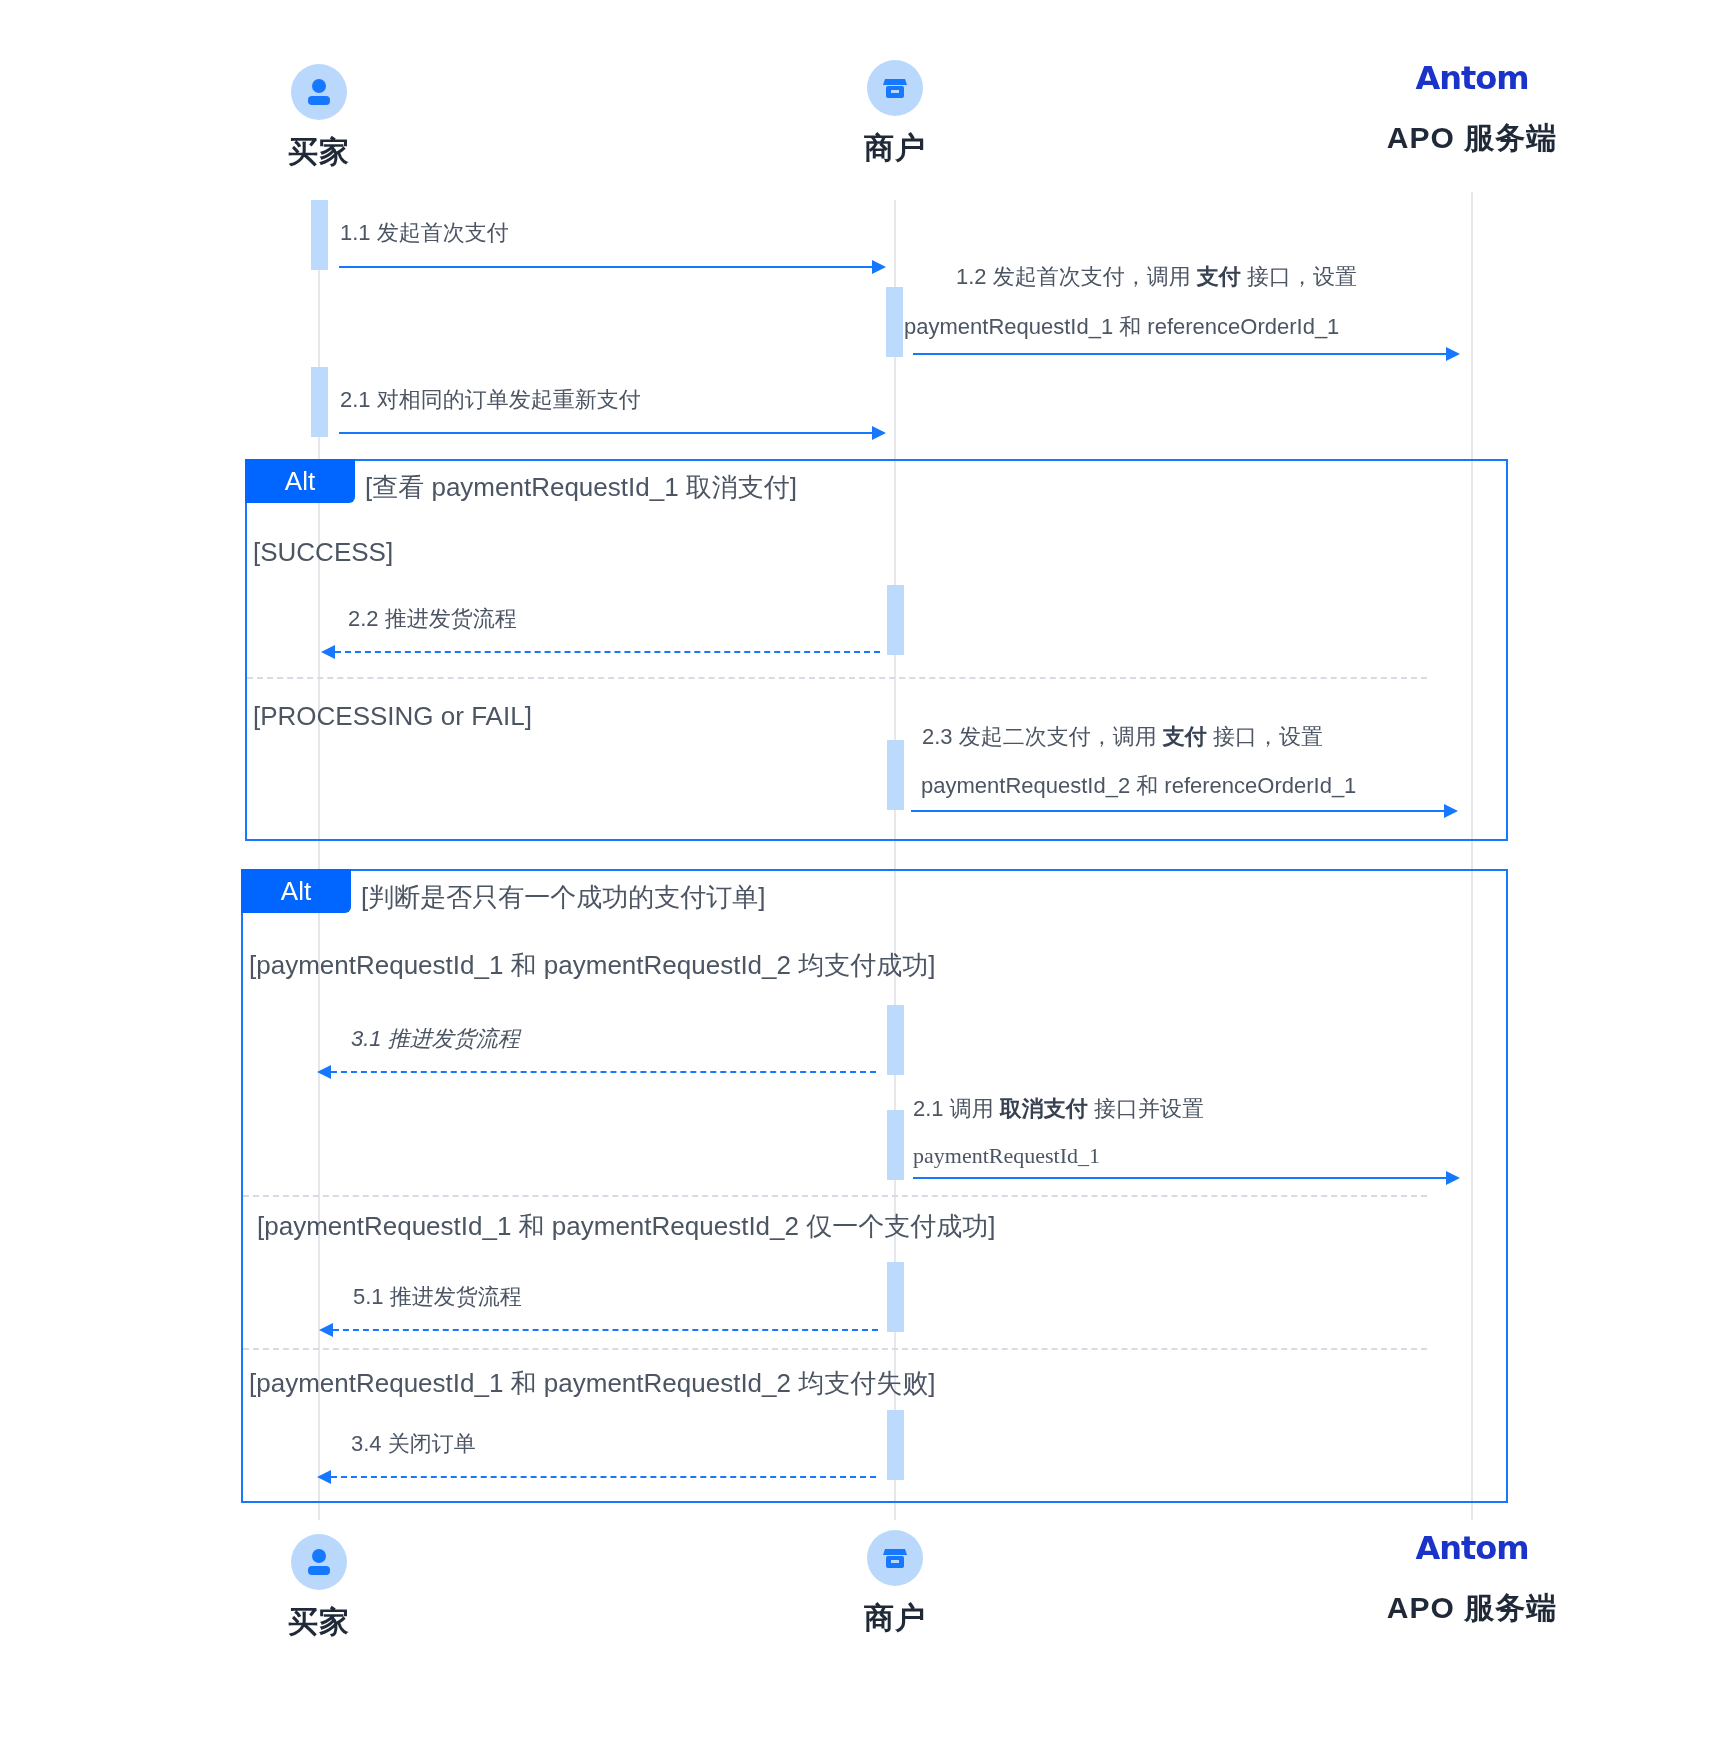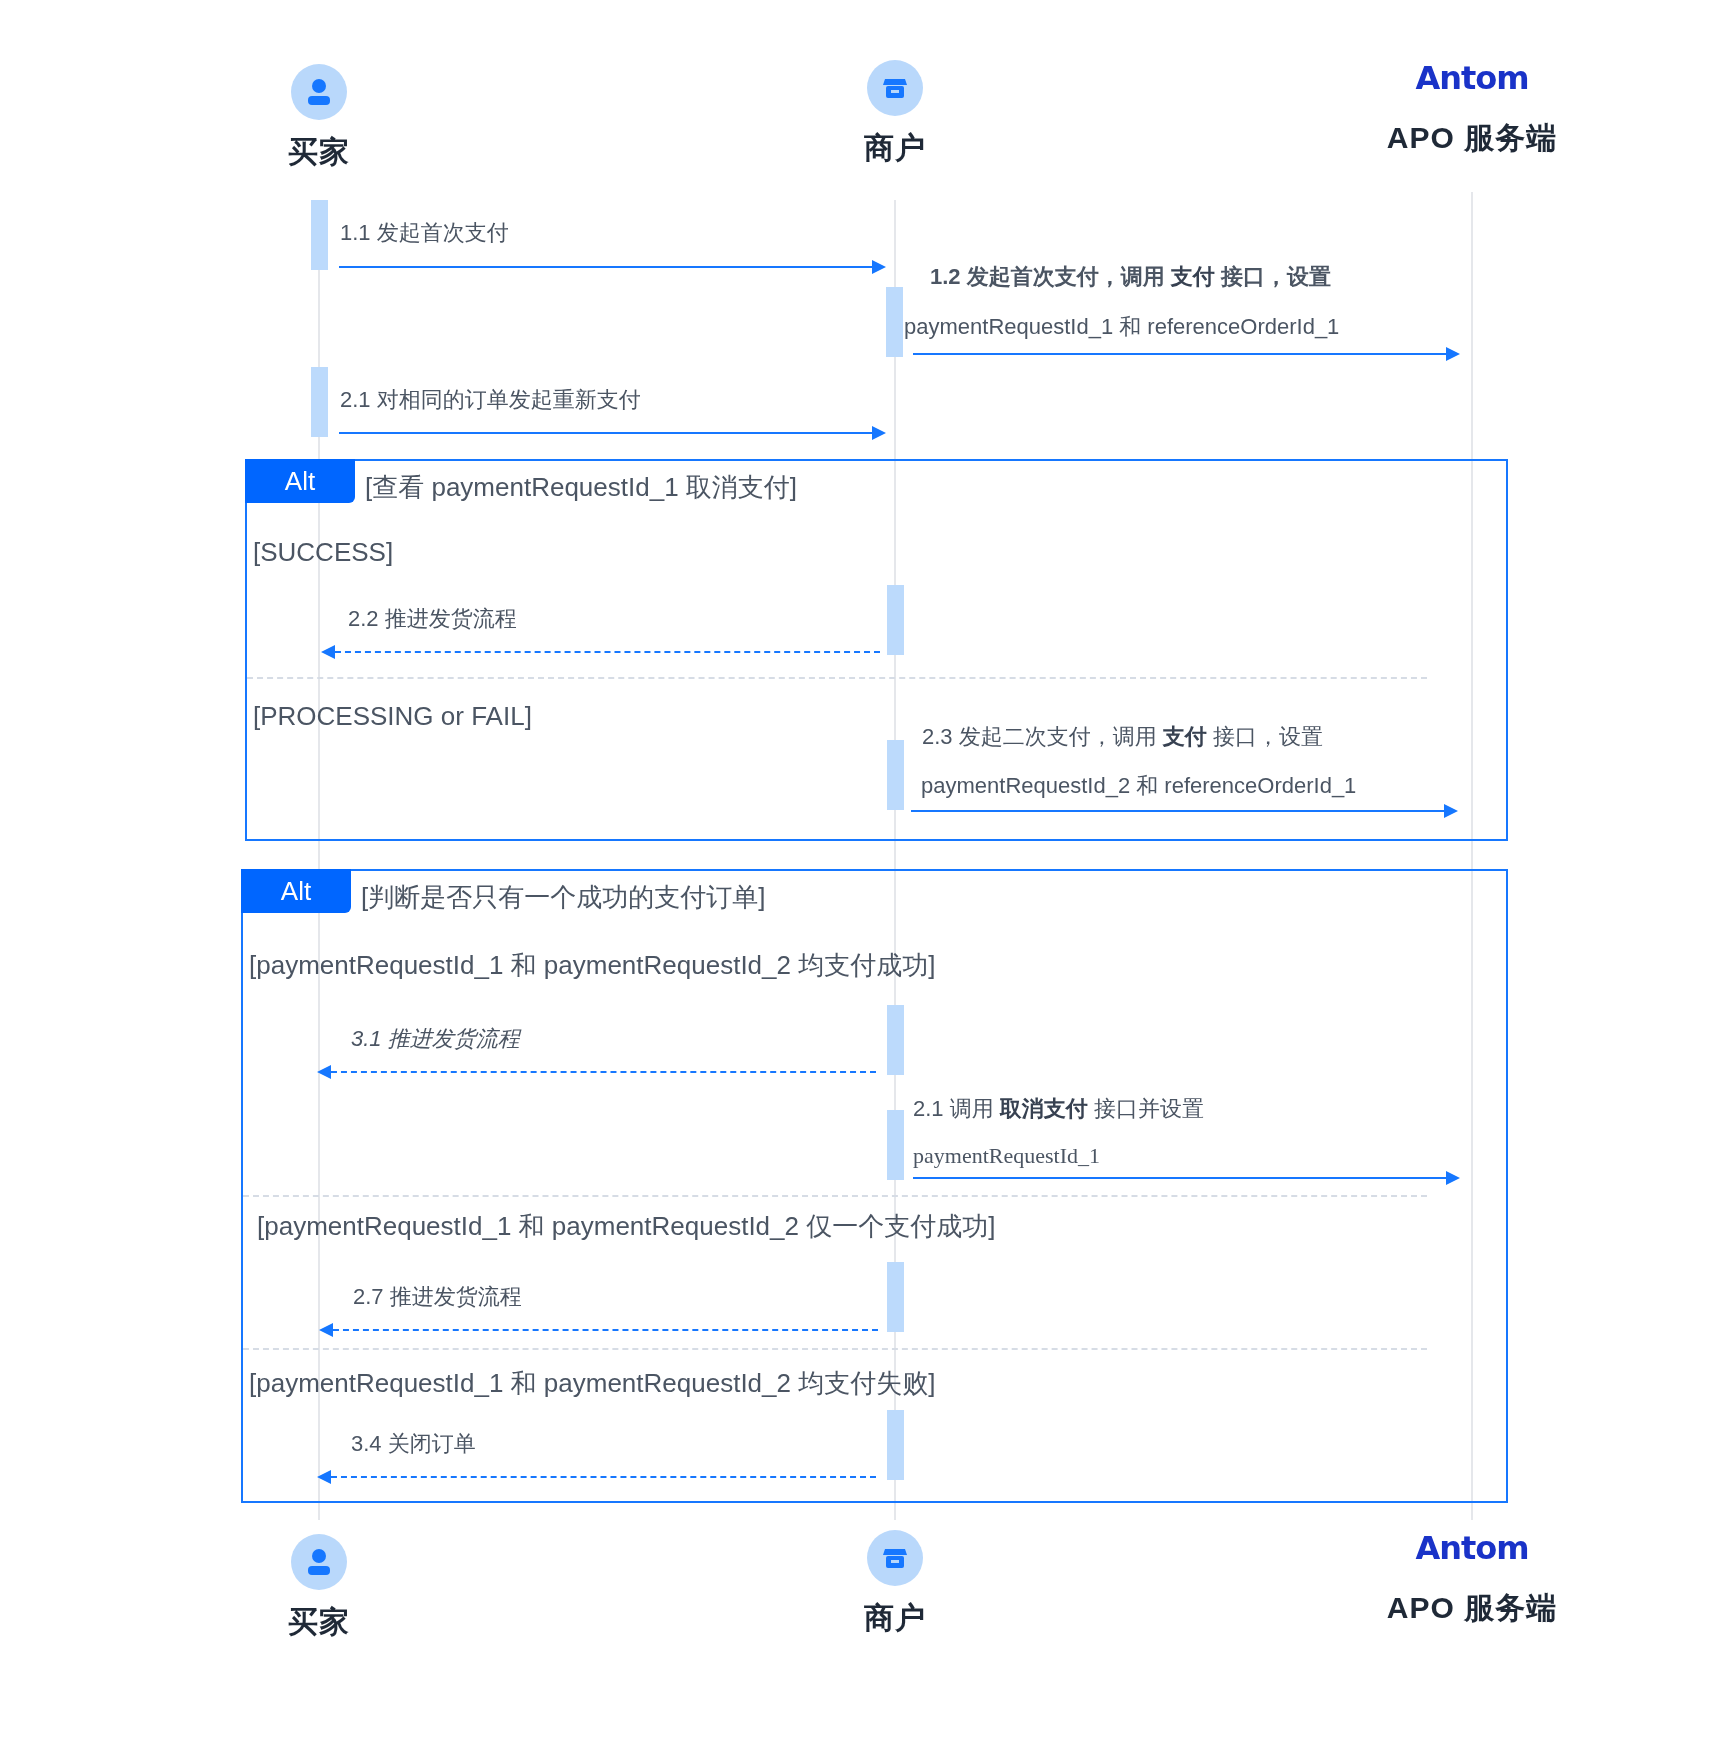--- a/index.html
+++ b/index.html
@@ -63,21 +63,21 @@
 <div class="activation" style="left:887px; top:585px; height:70px;"></div>
 <div class="activation" style="left:887px; top:740px; height:70px;"></div>
 <div class="activation" style="left:887px; top:1005px; height:70px;"></div>
 <div class="activation" style="left:887px; top:1110px; height:70px;"></div>
 <div class="activation" style="left:887px; top:1262px; height:70px;"></div>
 <div class="activation" style="left:887px; top:1410px; height:70px;"></div>
 
 <div class="msg" style="left:340px; top:218px;">1.1 发起首次支付</div>
 <div class="arrow right" style="left:339px; top:266px; width:545px;"></div>
 
-<div class="msg" style="left:930px; top:262px;font-weight:bold;">
+<div class="msg" style="left:956px; top:262px;">
   <span>1.2 发起首次支付，调用 </span><b>支付</b><span> 接口，设置</span>
 </div>
 <div class="msg" style="left:904px; top:312px;">paymentRequestId_1 和 referenceOrderId_1</div>
 <div class="arrow right" style="left:913px; top:353px; width:545px;"></div>
 
 <div class="msg" style="left:340px; top:385px;">2.1 对相同的订单发起重新支付</div>
 <div class="arrow right" style="left:339px; top:432px; width:545px;"></div>
 
 <div class="altbox" style="left:245px; top:459px; width:1263px; height:382px;">
   <div class="alttag" style="width:110px;">Alt</div>
@@ -101,21 +101,21 @@
 <div class="guard" style="left:249px; top:948px;">[paymentRequestId_1 和 paymentRequestId_2 均支付成功]</div>
 <div class="msg" style="left:351px; top:1024px;font-style:italic;">3.1 推进发货流程</div>
 <div class="arrow dashed left" style="left:321px; top:1071px; width:555px;"></div>
 <div class="msg" style="left:913px; top:1094px;">
   <span>2.1 调用 </span><b>取消支付</b><span> 接口并设置</span>
 </div>
 <div class="msg" style="left:913px; top:1143px;font-family:Liberation Serif, serif;">paymentRequestId_1</div>
 <div class="arrow right" style="left:913px; top:1177px; width:545px;"></div>
 <div class="sep" style="left:243px; top:1195px; width:1184px;"></div>
 <div class="guard" style="left:257px; top:1209px;">[paymentRequestId_1 和 paymentRequestId_2 仅一个支付成功]</div>
-<div class="msg" style="left:353px; top:1282px;">2.7 推进发货流程</div>
+<div class="msg" style="left:353px; top:1282px;">5.1 推进发货流程</div>
 <div class="arrow dashed left" style="left:323px; top:1329px; width:555px;"></div>
 <div class="sep" style="left:243px; top:1348px; width:1184px;"></div>
 <div class="guard" style="left:249px; top:1366px;">[paymentRequestId_1 和 paymentRequestId_2 均支付失败]</div>
 <div class="msg" style="left:351px; top:1429px;">3.4 关闭订单</div>
 <div class="arrow dashed left" style="left:321px; top:1476px; width:555px;"></div>
 
 <div class="actor" style="left:219px; top:1534px;">
   <div class="circle">
     <svg width="28" height="30" viewBox="0 0 28 30">
         <circle cx="14" cy="9" r="7" fill="#1677ff"></circle>

